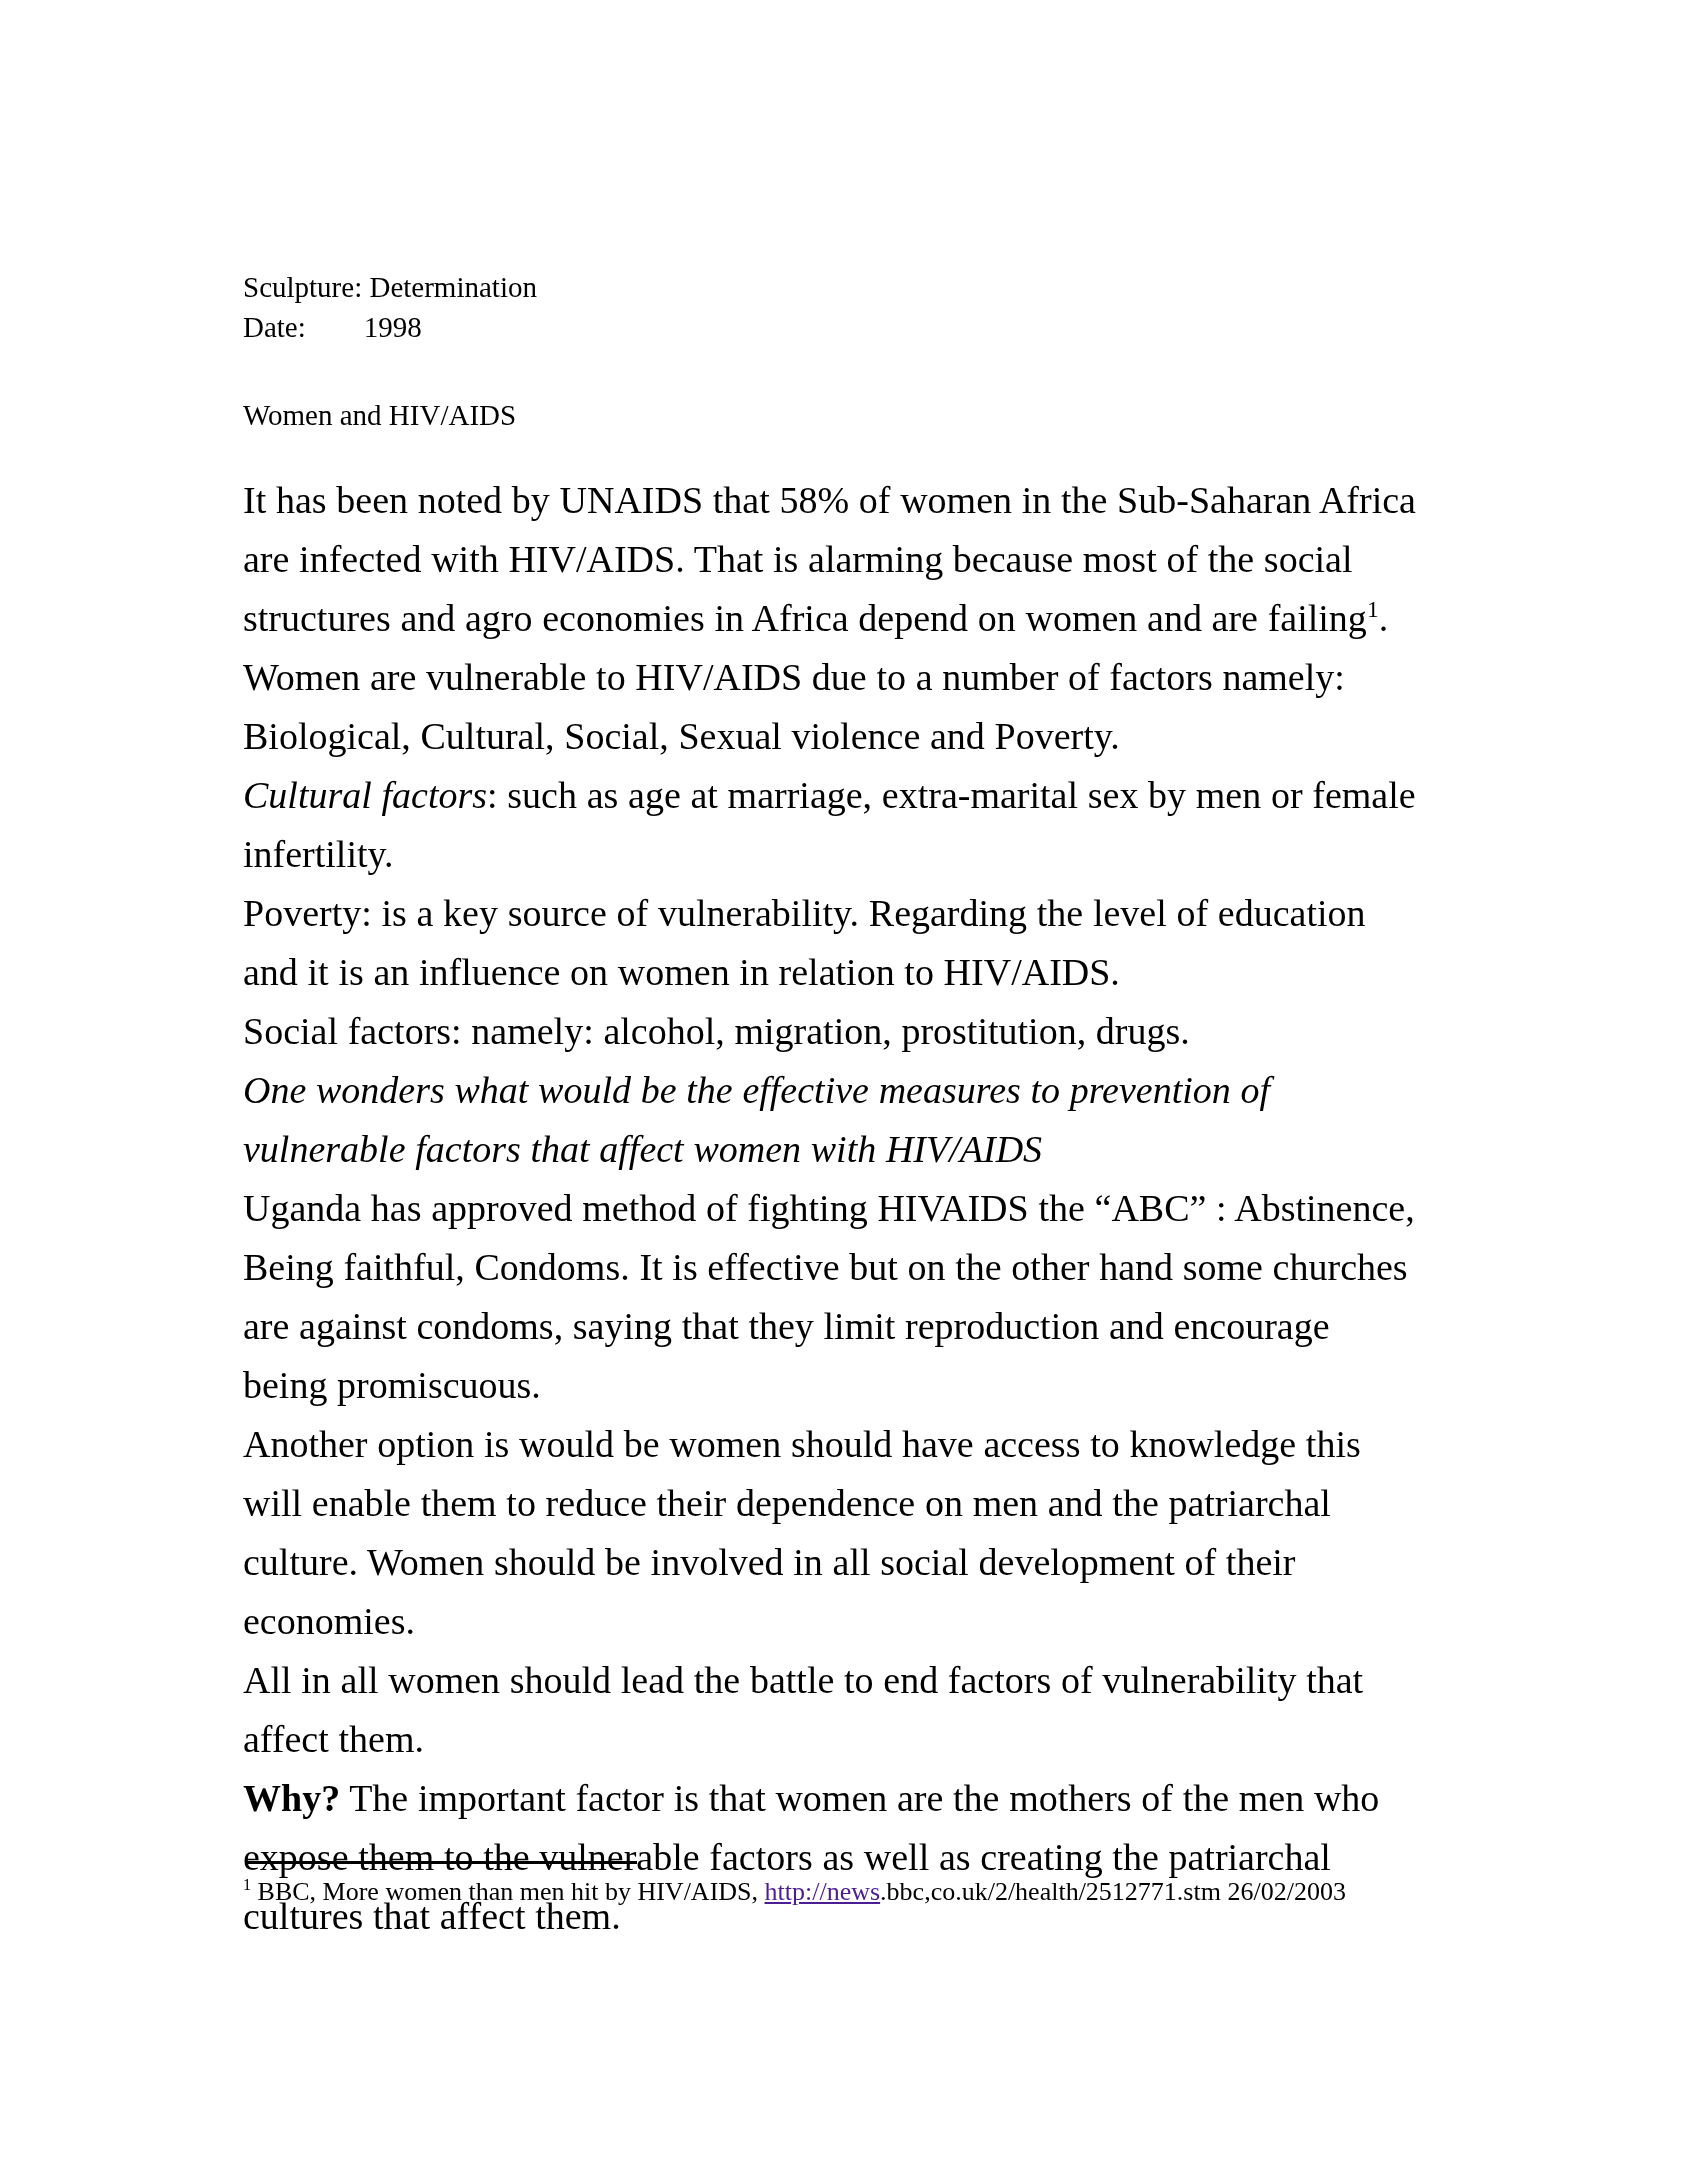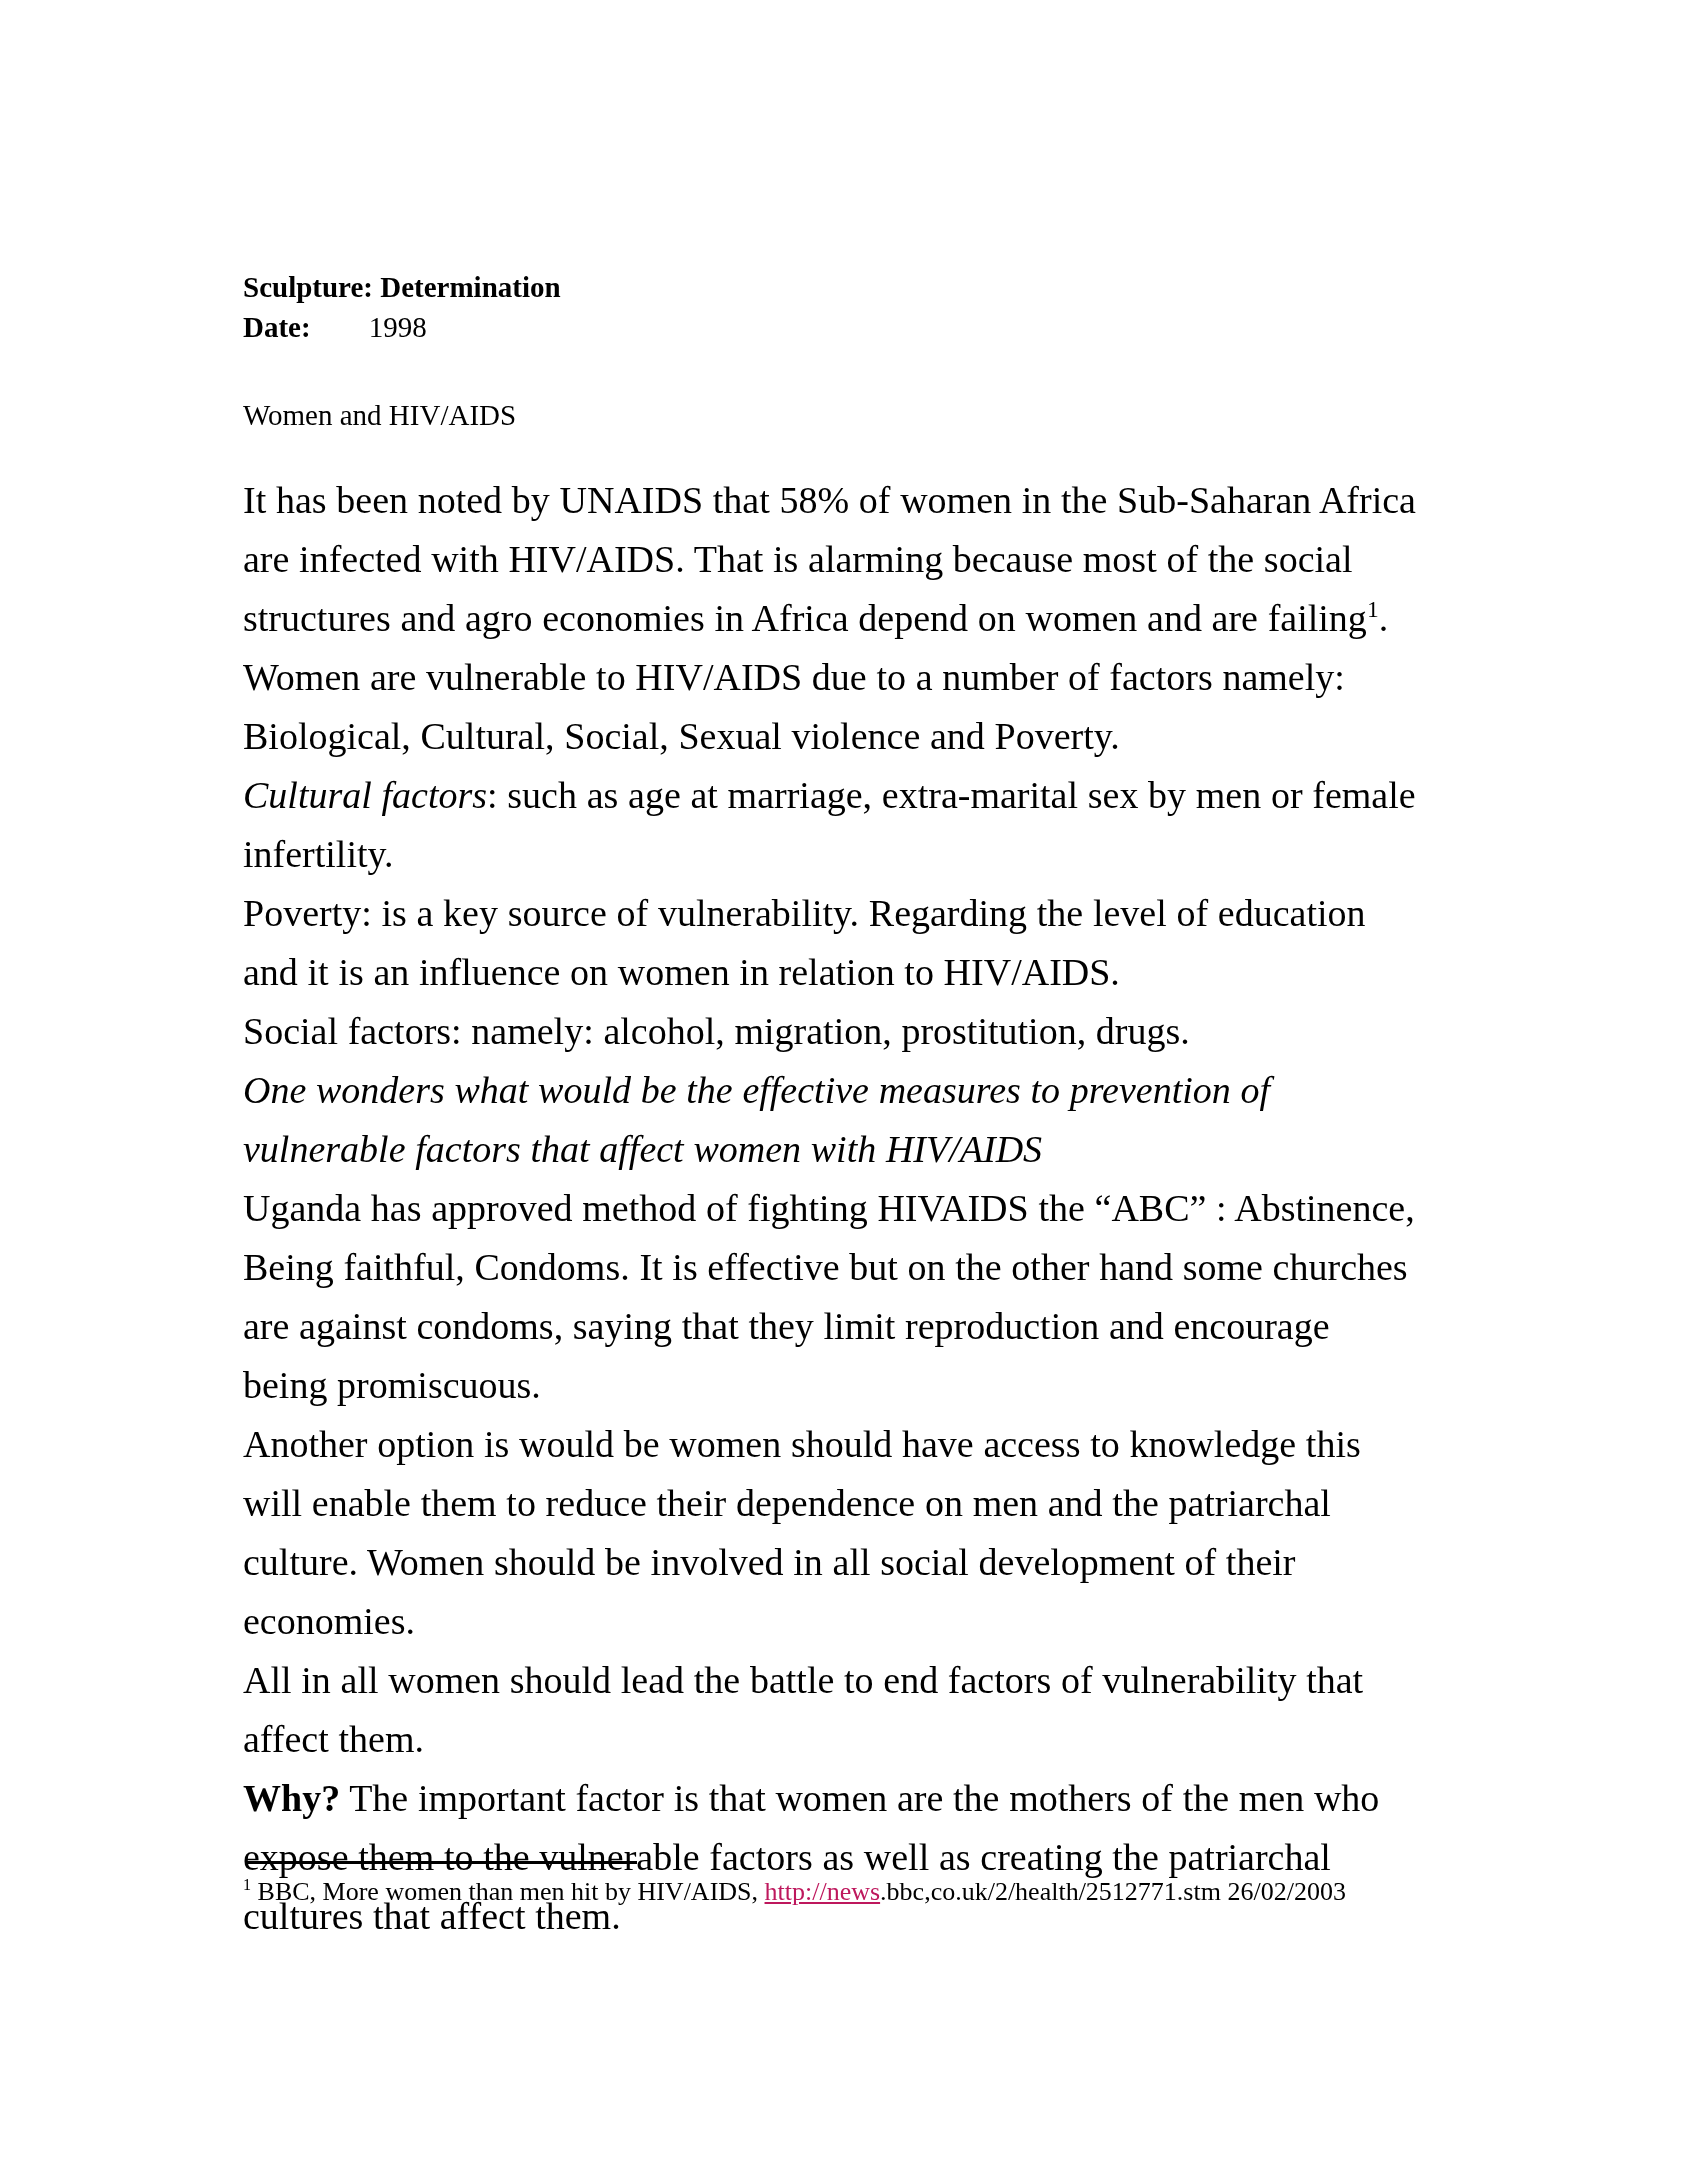--- a/index.html
+++ b/index.html
@@ -30,21 +30,21 @@
   
   .meta-block {
     font-size: 29px;
     line-height: 40px;
     margin: 0 0 0 0;
   }
   .meta-row {
     white-space: pre;
   }
   .meta-label {
-    font-weight: bold;
+    font-weight: normal;
     text-align: right;
   }
   .meta-value {
     font-weight: normal;
   }
 
   
   .section-heading {
     font-size: 29px;
     font-weight: normal;
@@ -96,21 +96,21 @@
     font-size: 26px;
     line-height: 40px;
     margin: 0;
   }
   .footnote-text sup {
     font-size: 0.62em;
     vertical-align: super;
     line-height: 0;
   }
   .footnote-link {
-    color: #be185d;
+    color: #4c1d95;
     text-decoration: underline;
   }
 </style>
 </head>
 <body>
 
 <div class="page">
 
   <div class="content">
 

